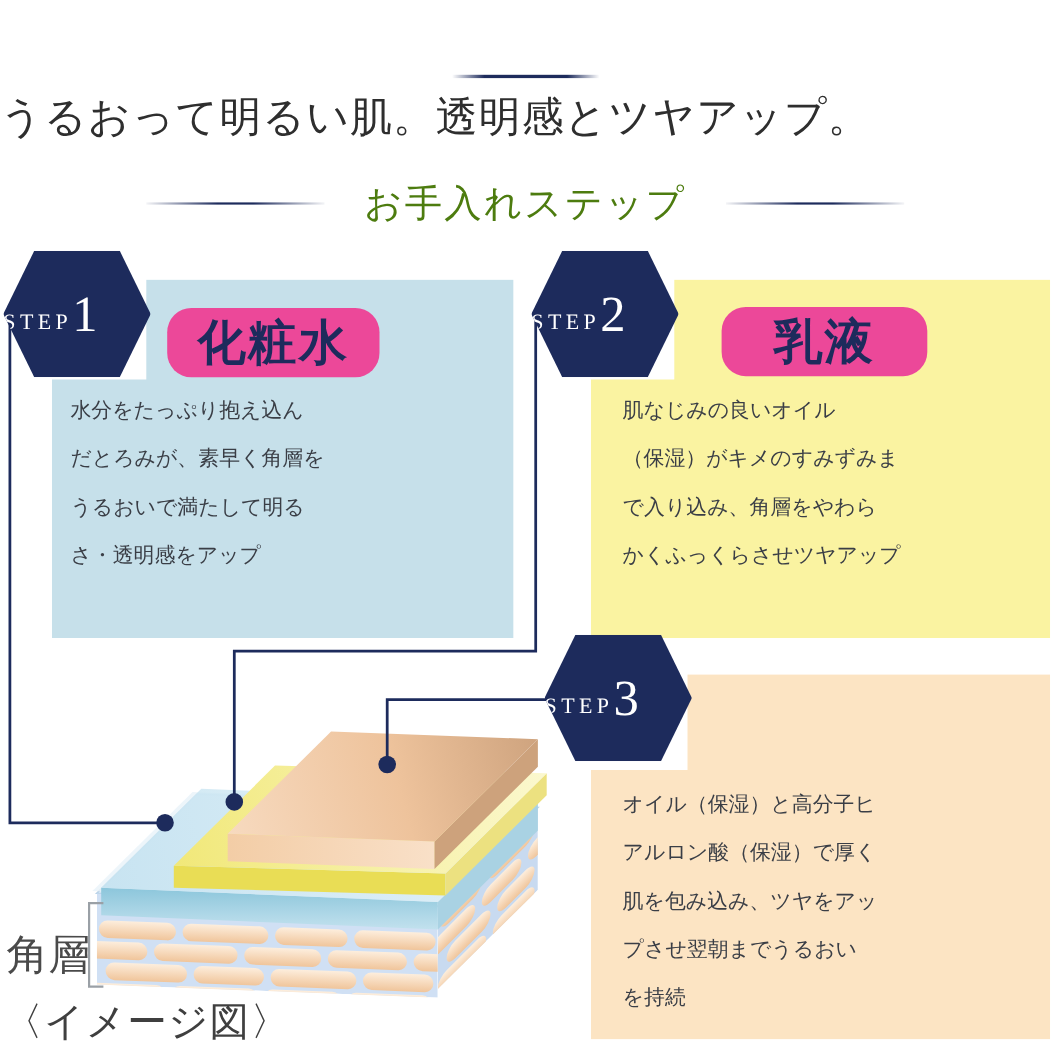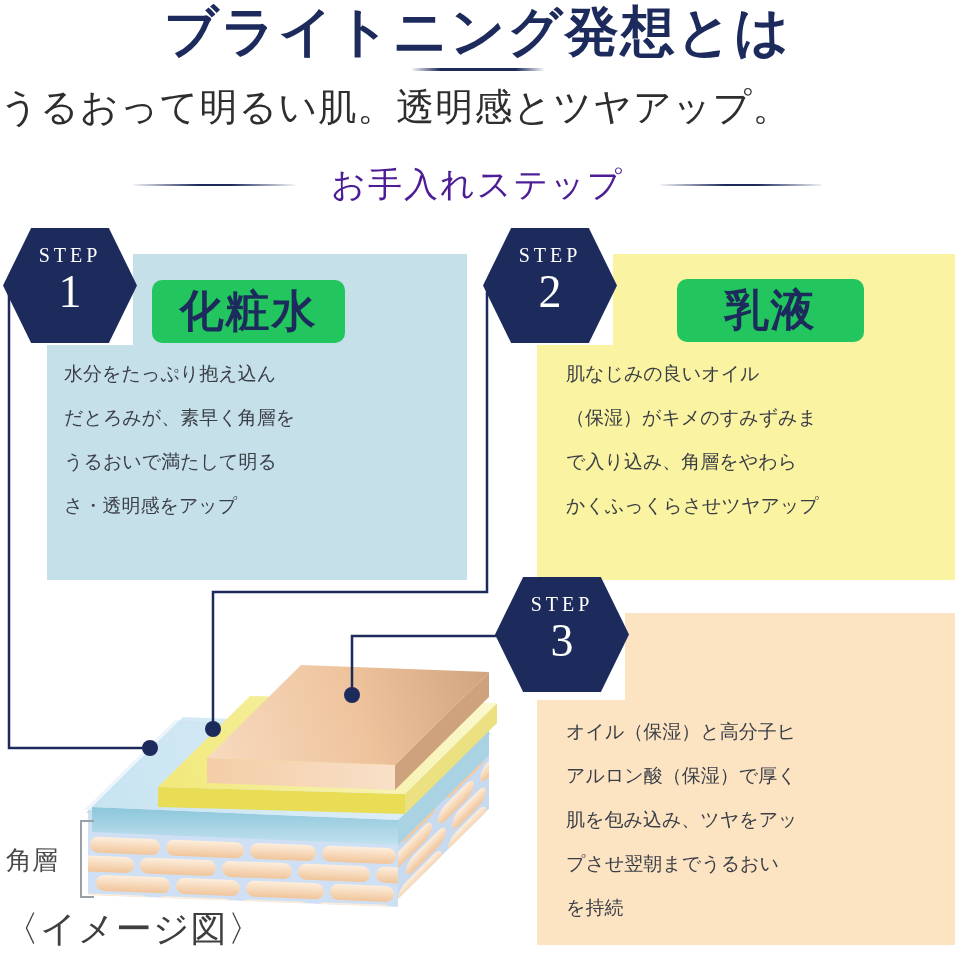--- a/index.html
+++ b/index.html
@@ -8,66 +8,65 @@
   
   .title{position:absolute;left:0;top:0;width:955px;text-align:center;
          font-size:54px;line-height:64px;font-weight:700;color:#1d2b5c;letter-spacing:2px;}
   .title-divider{position:absolute;top:68px;left:calc(50% - 67px);width:134px;height:3px;
          background:linear-gradient(90deg,rgba(29,43,92,0),#1d2b5c 22%,#1d2b5c 78%,rgba(29,43,92,0));}
   .subtitle{position:absolute;left:0;top:84px;width:955px;
          font-size:38px;line-height:46px;color:#2e2e2e;letter-spacing:1px;}
   .care-header{position:absolute;left:0;top:163px;width:955px;height:44px;
          display:flex;align-items:center;justify-content:center;gap:36px;}
   .care-header .hline{width:162px;height:2px;background:linear-gradient(90deg,rgba(29,43,92,.05),#1d2b5c 40%,#1d2b5c 60%,rgba(29,43,92,.05));}
-  .care-header .label{font-size:34px;color:#4c1d95;letter-spacing:2px;}
+  .care-header .label{font-size:34px;color:#4d7c0f;letter-spacing:2px;}
   
   .panel{position:absolute;}
   .panel-1{left:47px;top:254px;width:420px;height:326px;background:#c6e0ea;
            clip-path:polygon(86px 0,100% 0,100% 100%,0 100%,0 91px,86px 91px);}
   .panel-2{left:537px;top:254px;width:418px;height:326px;background:#faf3a1;
            clip-path:polygon(76px 0,100% 0,100% 100%,0 100%,0 91px,76px 91px);}
   .panel-3{left:537px;top:613px;width:418px;height:332px;background:#fce4c3;
            clip-path:polygon(88px 0,100% 0,100% 100%,0 100%,0 87px,88px 87px);}
   
   .hex{position:absolute;width:134px;height:115px;background:#1d2b5c;z-index:6;
        clip-path:polygon(0 50%,21% 0,79% 0,100% 50%,79% 100%,21% 100%);
-       display:flex;flex-direction:column;align-items:center;color:#fff;}
+       display:flex;flex-direction:row;align-items:center;color:#fff;}
   .hex-1{left:3px;top:228px;}
   .hex-2{left:483px;top:228px;}
   .hex-3{left:495px;top:577px;}
   .hex .step-word{font-size:20px;letter-spacing:4px;margin-top:16px;}
   .hex .step-num{font-size:46px;line-height:48px;margin-top:1px;}
   
-  .name-box{position:absolute;background:#22c55e;border-radius:10px;z-index:5;
+  .name-box{position:absolute;background:#ec4899;border-radius:22px;z-index:5;
             display:flex;align-items:center;justify-content:center;
             color:#1d2b5c;font-size:44px;font-weight:600;letter-spacing:2px;}
   .name-box-1{left:152px;top:280px;width:193px;height:63px;}
-  .name-box-2{left:677px;top:279px;width:187px;height:63px;}
+  .name-box-2{left:656px;top:279px;width:187px;height:63px;}
   .name-box-3{left:640px;top:636px;width:185px;height:62px;}
   
   .desc{position:absolute;font-size:19px;line-height:44px;color:#3a3e46;
         white-space:pre-line;z-index:5;letter-spacing:0;}
   .desc-1{left:64px;top:352px;width:400px;}
   .desc-2{left:566px;top:352px;width:392px;}
   .desc-3{left:566px;top:710px;width:392px;}
   
   .connector-svg{position:absolute;left:0;top:0;width:955px;height:959px;z-index:4;pointer-events:none;}
   .skin-svg{position:absolute;left:0;top:618px;width:545px;height:342px;z-index:3;}
   
-  .kakusou-label{position:absolute;left:6px;top:843px;font-size:26px;color:#4a4a4a;
+  .kakusou-label{position:absolute;left:6px;top:843px;font-size:38px;color:#4a4a4a;
         font-family:"Liberation Sans", sans-serif;z-index:5;}
   .caption{position:absolute;left:3px;top:905px;font-size:36px;color:#3f3f3f;
         font-family:"Liberation Sans", sans-serif;z-index:5;letter-spacing:1px;}
 </style>
 </head>
 <body>
 
 <div class="canvas">
 
-  <div class="title">ブライトニング発想とは</div>
   <div class="title-divider"></div>
   <div class="subtitle">うるおって明るい肌。透明感とツヤアップ。</div>
   <div class="care-header">
     <div class="hline"></div>
     <div class="label">お手入れステップ</div>
     <div class="hline"></div>
   </div>
 
   <div class="panel panel-1"></div>
   <div class="panel panel-2"></div>

